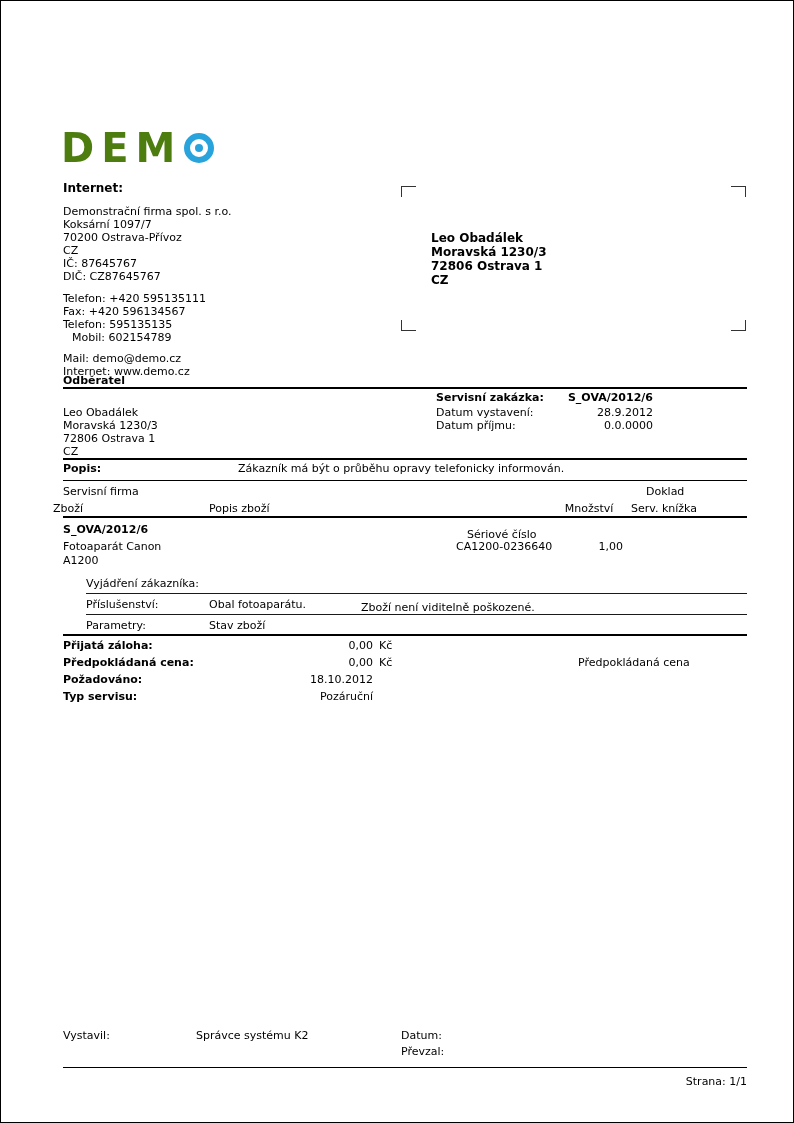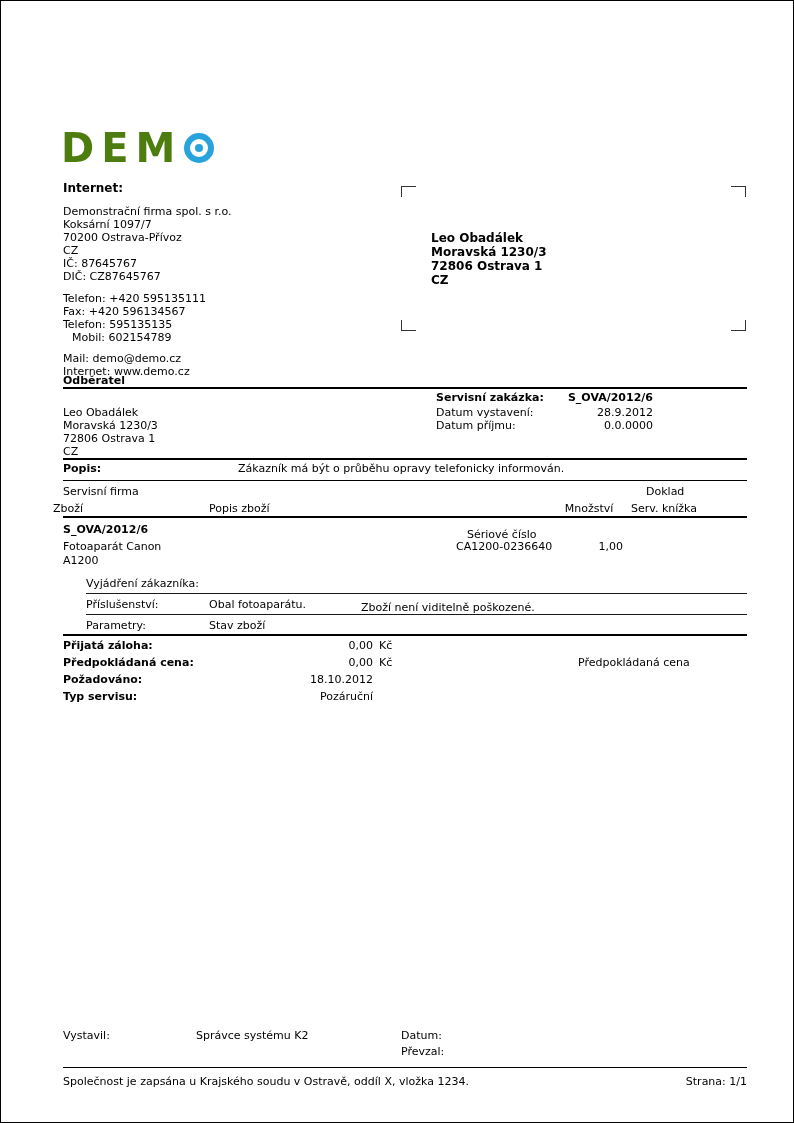--- a/index.html
+++ b/index.html
@@ -176,16 +176,15 @@
 
   <div class="t b" style="left:62px; top:689px;">Typ servisu:</div>
   <div class="t ra" style="left:250px; top:689px; width:122px;">Pozáruční</div>
 
   <div class="t" style="left:62px; top:1028px;">Vystavil:</div>
   <div class="t" style="left:195px; top:1028px;">Správce systému K2</div>
   <div class="t" style="left:400px; top:1028px;">Datum:</div>
   <div class="t" style="left:400px; top:1044px;">Převzal:</div>
 
   <div class="rule thin" style="top:1066px;"></div>
-  <div class="t" style="left:62px; top:1074px;">Společnost je zapsána u Krajského soudu v Ostravě, oddíl X, vložka 1234.</div>
   <div class="t ra" style="left:600px; top:1074px; width:146px;">Strana: 1/1</div>
 
 </div>
 
 </body></html>

